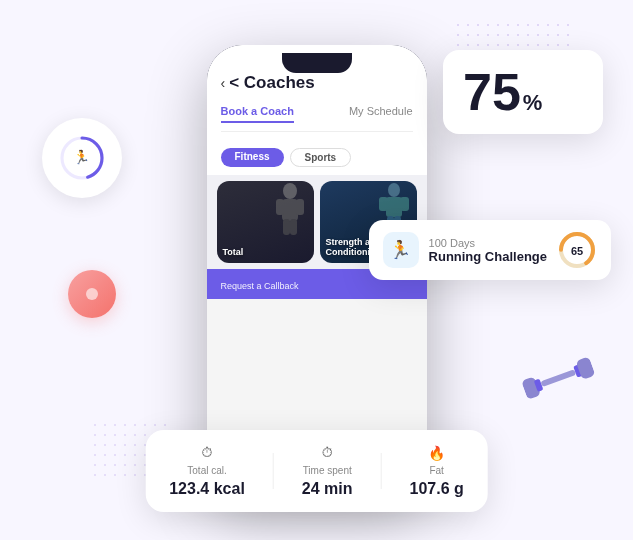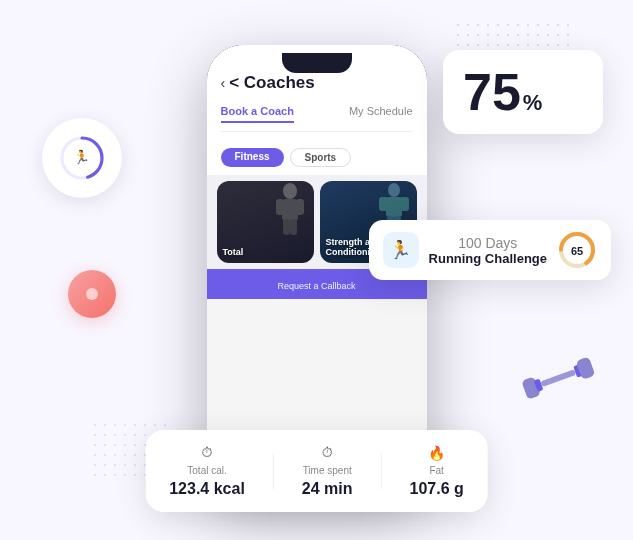--- a/index.html
+++ b/index.html
@@ -232,21 +232,20 @@
     
     .card-cardio { background: linear-gradient(160deg, #2d2d3a, #1a1a2e); }
     .card-strength { background: linear-gradient(160deg, #1e3a5f, #0d2137); }
     .card-yoga { background: linear-gradient(160deg, #3a2d2d, #2d1f1f); }
     .card-zumba { background: linear-gradient(160deg, #2a1a3a, #1a0d2e); }
 
     
     .bottom-bar {
       background: #6c5ce7;
       padding: 6px 14px;
-      text-align: center;
     }
 
     .bottom-bar-text {
       font-size: 9px;
       color: rgba(255,255,255,0.9);
       font-weight: 500;
     }
 
     
 
@@ -308,23 +307,22 @@
       align-items: center;
       justify-content: center;
       flex-shrink: 0;
     }
 
     .challenge-info {
       flex: 1;
     }
 
     .challenge-days {
-      font-size: 14px;
+      font-size: 11px;
       color: #888;
-      text-align: center;
     }
 
     .challenge-name {
       font-size: 13px;
       font-weight: 700;
       color: #1a1a2e;
     }
 
     .challenge-ring {
       width: 40px;

